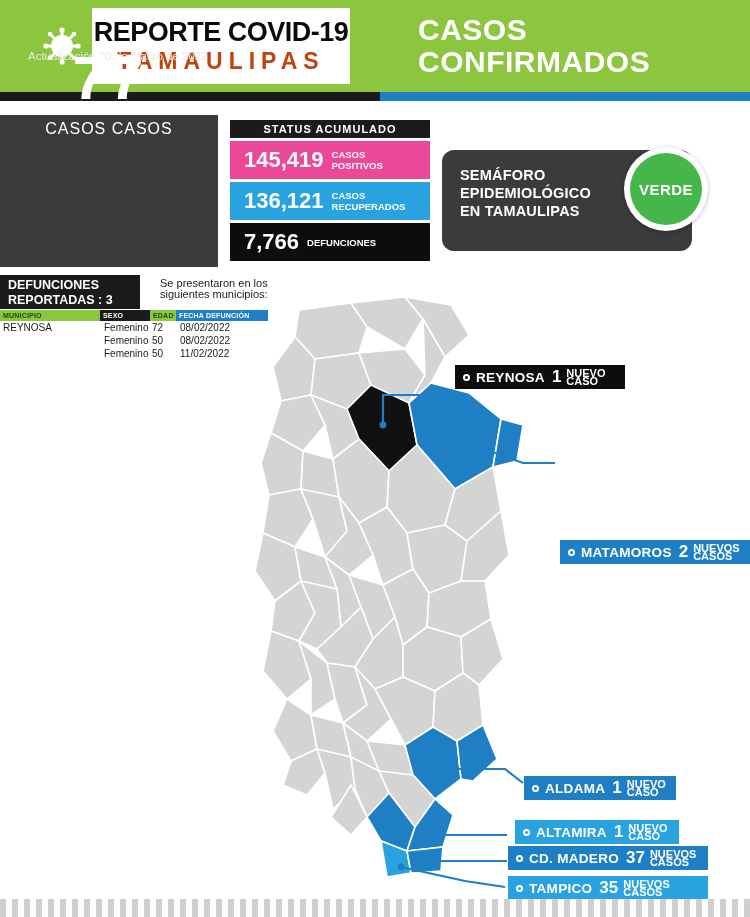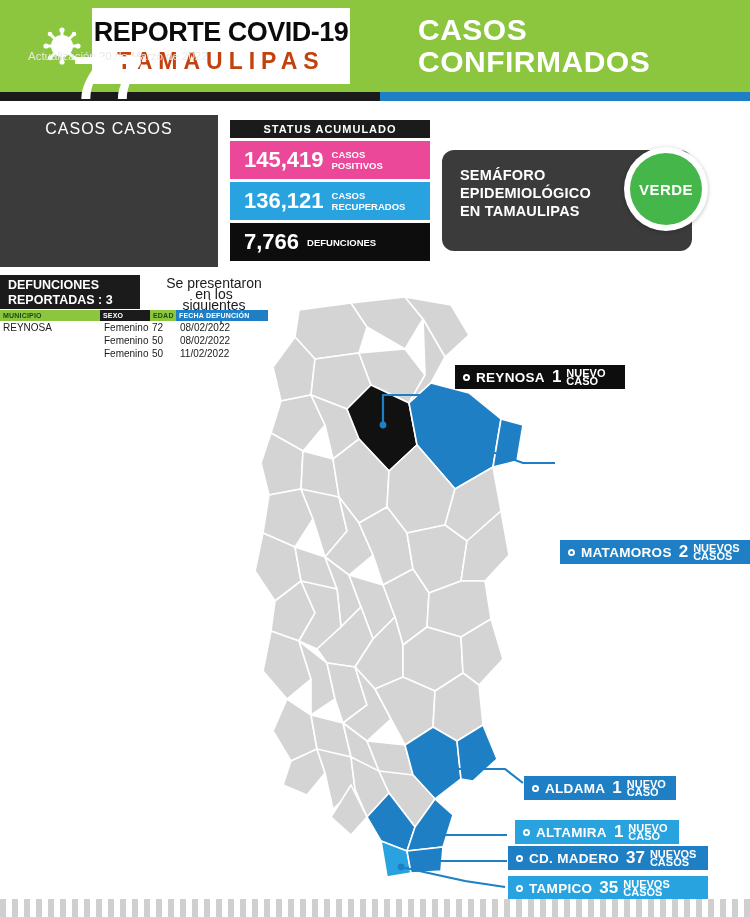--- a/index.html
+++ b/index.html
@@ -116,21 +116,21 @@
     position: absolute; left: 0; top: 275px; width: 268px; height: 92px;
     background: #ffffff;
   }
   .def-title {
     position: absolute; left: 0; top: 275px; width: 140px; height: 34px;
     background: #1b1b1b; color: #ffffff; font-size: 12.5px; font-weight: bold;
     line-height: 15px; padding: 3px 0 0 8px;
   }
   .def-note {
     position: absolute; left: 160px; top: 278px; width: 108px;
-    color: #1b1b1b; font-size: 14px; line-height: 11px; text-align: center;
+    color: #1b1b1b; font-size: 11px; line-height: 11px;
   }
   .def-tablehead {
     position: absolute; left: 0; top: 310px; width: 268px; height: 11px;
   }
   .th {
     position: absolute; top: 0; height: 11px; font-size: 7px; font-weight: bold;
     color: #ffffff; display: flex; align-items: center; padding-left: 3px;
     letter-spacing: 0.2px;
   }
   .th.municipio { left: 0; width: 100px; background: #8cc63e; color: #1b4b0f; }

